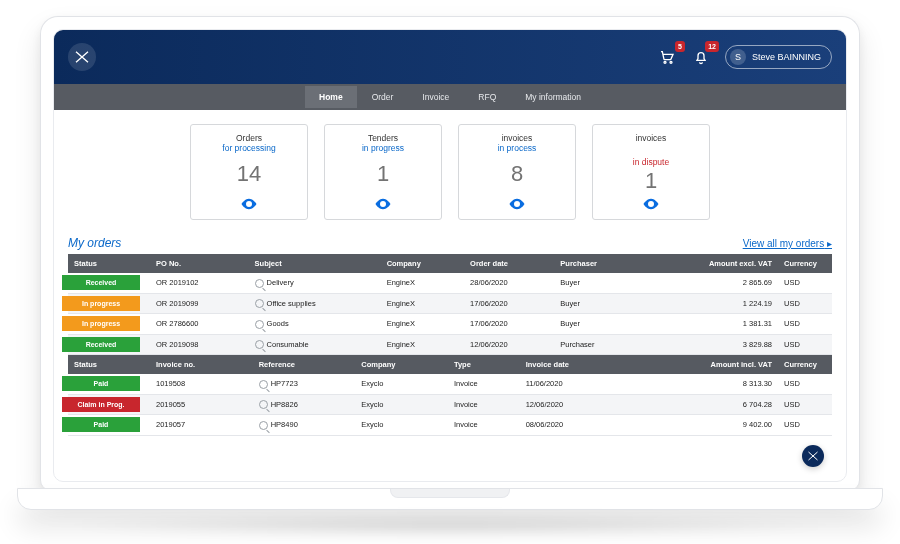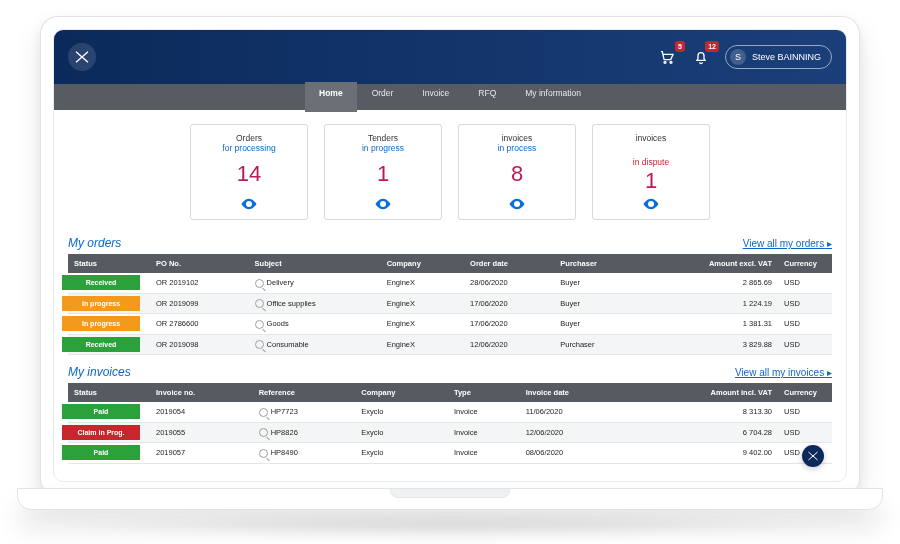--- a/index.html
+++ b/index.html
@@ -63,33 +63,33 @@
   }
   .logo{width:28px;height:28px;border-radius:50%;background:rgba(255,255,255,.12);display:flex;align-items:center;justify-content:center;}
   .hdr-right{display:flex;align-items:center;gap:14px;}
   .icon-btn{position:relative;display:inline-flex;align-items:center;justify-content:center;width:20px;height:20px;color:#fff;}
   .pill{position:absolute;top:-6px;right:-8px;background:var(--red);color:#fff;border-radius:3px;font-size:7px;line-height:1;padding:2px 3px;font-weight:bold;}
   .user-chip{border:1px solid rgba(255,255,255,.55);border-radius:12px;padding:3px 10px 3px 4px;display:flex;align-items:center;gap:6px;font-size:9px;}
   .avatar{width:16px;height:16px;border-radius:50%;background:rgba(255,255,255,.18);display:flex;align-items:center;justify-content:center;font-size:9px;}
 
   
   .navbar{height:26px;background:var(--toolbar);display:flex;align-items:center;justify-content:center;gap:1px;}
-  .tab{color:#e7e9ec;font-size:8.5px;padding:7px 14px 14px;line-height:1;cursor:pointer;}
+  .tab{color:#e7e9ec;font-size:8.5px;padding:7px 14px 6px;line-height:1;cursor:pointer;}
   .tab.active{background:var(--tab-active);font-weight:bold;color:#fff;}
 
   
   .content{padding:14px;color:var(--text);}
 
   
   .kpis{display:flex;gap:16px;justify-content:center;margin-bottom:16px;}
   .kpi{width:118px;height:96px;border:1px solid var(--card-border);border-radius:3px;background:#fff;display:flex;flex-direction:column;align-items:center;justify-content:space-between;padding:8px 22px 6px;text-align:center;}
   .kpi .line1{font-size:8.5px;color:#333;}
   .kpi .line2{font-size:8.5px;color:var(--blue-link);}
   .kpi.alert .line2{color:var(--red);margin-top:14px;}
-  .kpi .value{font-size:22px;font-weight:400;color:#be185d;}
+  .kpi .value{font-size:22px;font-weight:400;color:#737373;}
   .eye{display:inline-flex;align-items:center;justify-content:center;color:#0a6de0;}
 
   
   .section-hdr{display:flex;align-items:baseline;justify-content:space-between;margin:6px 0 4px;}
   .section-title{color:var(--blue-title);font-size:12px;font-style:italic;}
   .view-all{color:var(--blue-link);font-size:10px;text-decoration:underline;}
   .view-all::after{content:" \25B8";}
 
   
   table{width:100%;border-collapse:collapse;font-size:7.5px;}
@@ -263,41 +263,37 @@
                 <td><span class="mag"></span>Consumable</td>
                 <td>EngineX</td>
                 <td>12/06/2020</td>
                 <td>Purchaser</td>
                 <td class="num">3 829.88</td>
                 <td class="cur">USD</td>
               </tr>
             </tbody>
         </table>
 
-        <div class="section-hdr" style="margin-top:10px;">
-          <span class="section-title">My invoices</span>
-          <a class="view-all" href="#">View all my invoices</a>
-        </div>
         <table>
           <thead>
               <tr id="invoices-head">
                 <th>Status</th>
                 <th>Invoice no.</th>
                 <th>Reference</th>
                 <th>Company</th>
                 <th>Type</th>
                 <th>Invoice date</th>
                 <th style="text-align: right;">Amount incl. VAT</th>
                 <th>Currency</th>
               </tr>
             </thead>
           <tbody id="invoices-body">
               <tr>
                 <td class="status-cell"><span class="status-pill s-green">Paid</span></td>
-                <td>2019054</td>
+                <td>1019508</td>
                 <td><span class="mag"></span>HP7723</td>
                 <td>Exyclo</td>
                 <td>Invoice</td>
                 <td>11/06/2020</td>
                 <td class="num">8 313.30</td>
                 <td class="cur">USD</td>
               </tr>
               <tr>
                 <td class="status-cell"><span class="status-pill s-red">Claim in Prog.</span></td>
                 <td>2019055</td>

